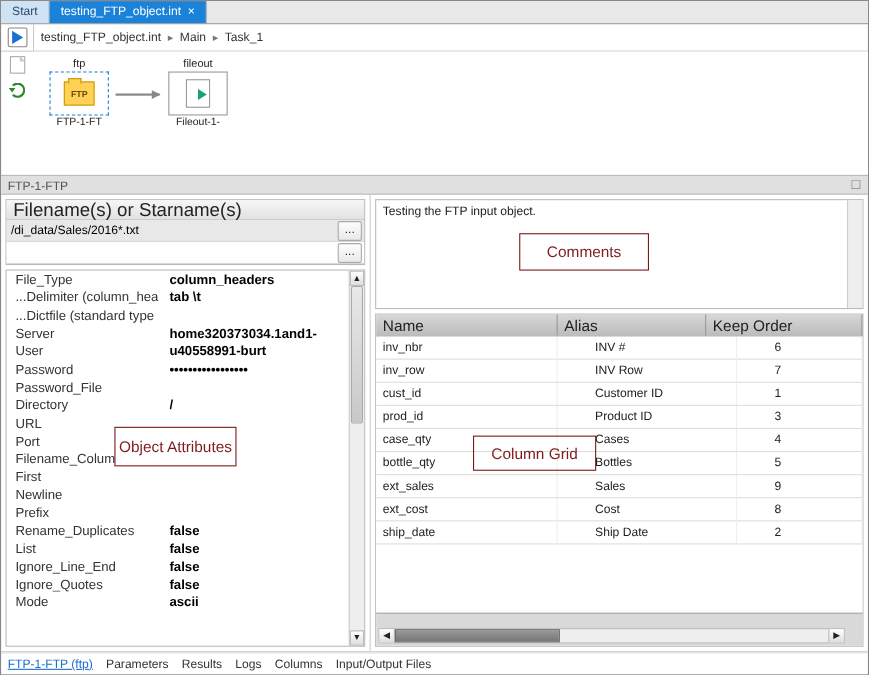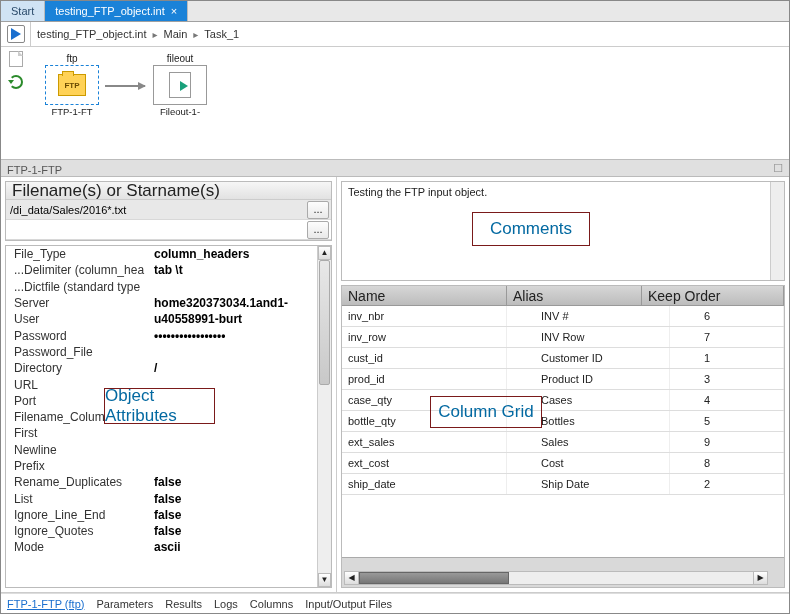--- a/index.html
+++ b/index.html
@@ -62,21 +62,21 @@
   .grow { display:flex; height:21px; border-bottom:1px solid #ddd; font-size:11px;gap:28px;}
   .grow > div { padding:0 6px; display:flex; align-items:center; border-right:1px solid #eee; overflow:hidden; white-space:nowrap;}
   .c-name{width:165px;} .c-alias{width:135px;} .c-keep{flex:1;}
   .grid-footer { height:30px; background:#d9d9d9; border-top:1px solid #aaa; position:relative;}
   .hscroll { position:absolute; left:2px; right:16px; bottom:2px; height:14px; background:#eee; border:1px solid #bbb; display:flex;}
   .hscroll .hbtn{width:14px; text-align:center;font-size:8px;line-height:12px;background:linear-gradient(#fff,#ddd);border-right:1px solid #bbb;cursor:pointer;}
   .hscroll .hbtn.r{border-left:1px solid #bbb;border-right:none;}
   .hscroll .htrack{flex:1;position:relative;}
   .hscroll .hthumb{position:absolute;left:0;top:0;bottom:0;width:38%;background:linear-gradient(#999,#777);border:1px solid #666;}
   
-  .anno { position:absolute; border:1.5px solid #7a1a1a; color:#0369a1; font-size:17px; background:transparent; display:flex; align-items:center; justify-content:center; pointer-events:none;}
+  .anno { position:absolute; border:1.5px solid #7a1a1a; color:#7f1d1d; font-size:14px; background:transparent; display:flex; align-items:center; justify-content:center; pointer-events:none;}
   
   .bottom-tabs { height:20px; display:flex; align-items:center; padding:0 6px; gap:12px; font-size:11px; color:#333; border-top:1px solid #ddd;}
   .bottom-tabs .bt { cursor:pointer; }
   .bottom-tabs .bt.active { color:#1a6fcf;text-decoration:underline;}
   
   .i-doc{width:14px;height:16px;border:1px solid #aaa;background:#fff;position:relative;}
   .i-doc::after{content:"";position:absolute;right:-1px;top:-1px;border-left:5px solid #ccc;border-top:5px solid transparent;}
   .i-refresh{width:14px;height:14px;border:2px solid #2a8a2a;border-left-color:transparent;border-radius:50%;position:relative;}
   .i-refresh::after{content:"";position:absolute;left:-3px;top:3px;border-top:4px solid #2a8a2a;border-left:3px solid transparent;border-right:3px solid transparent;}
   .i-play{width:0;height:0;border-left:10px solid #1a6fcf;border-top:6px solid transparent;border-bottom:6px solid transparent;}

